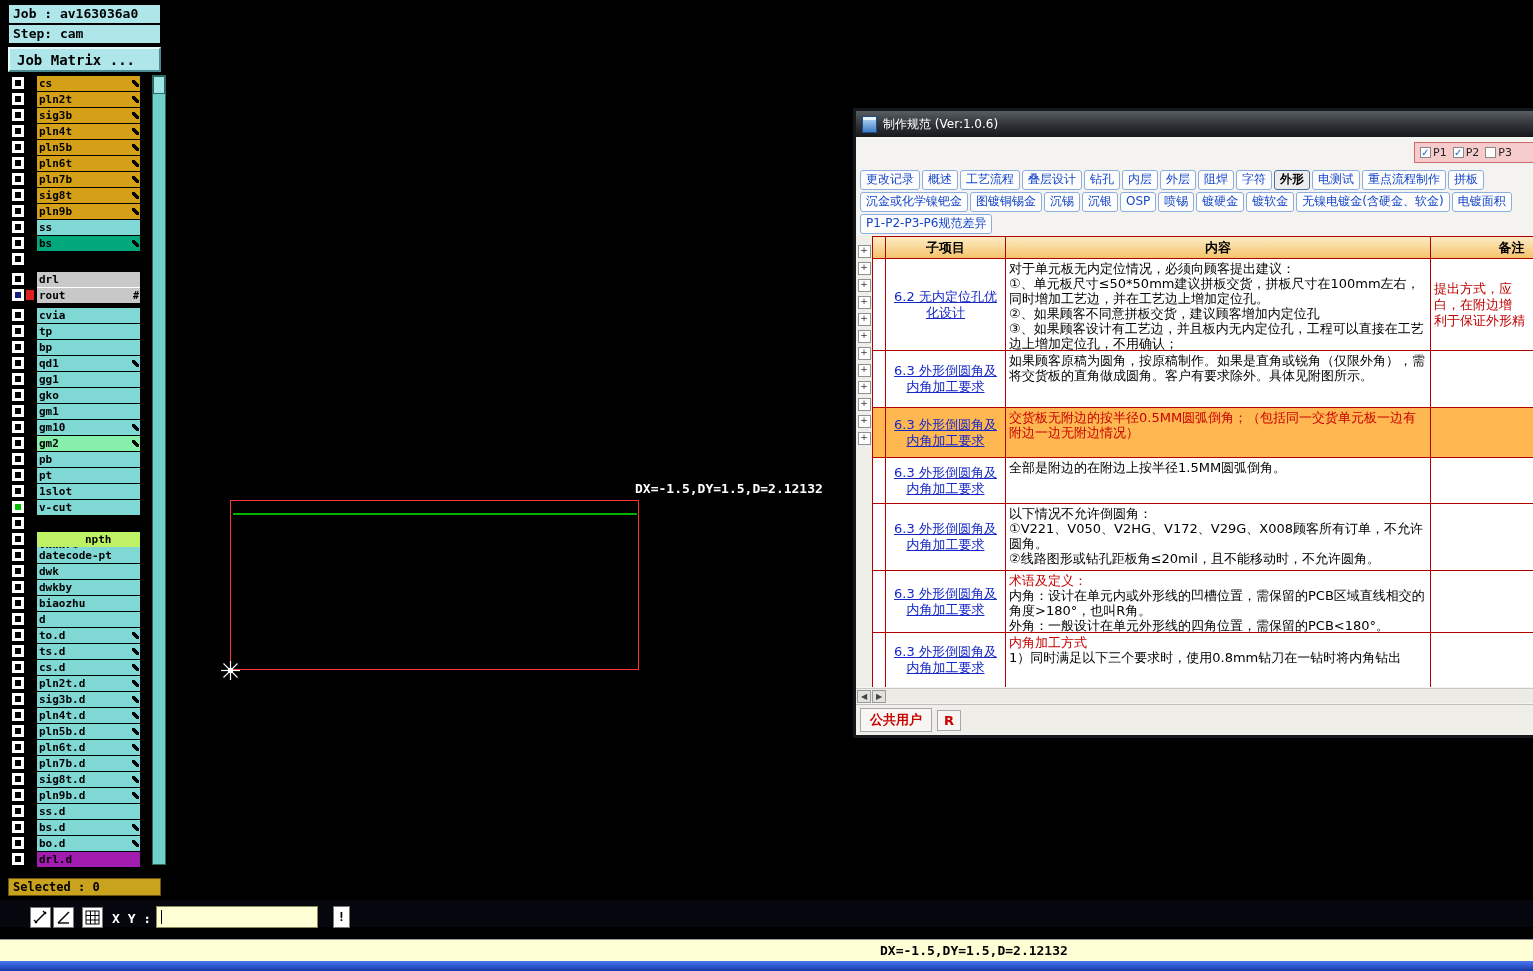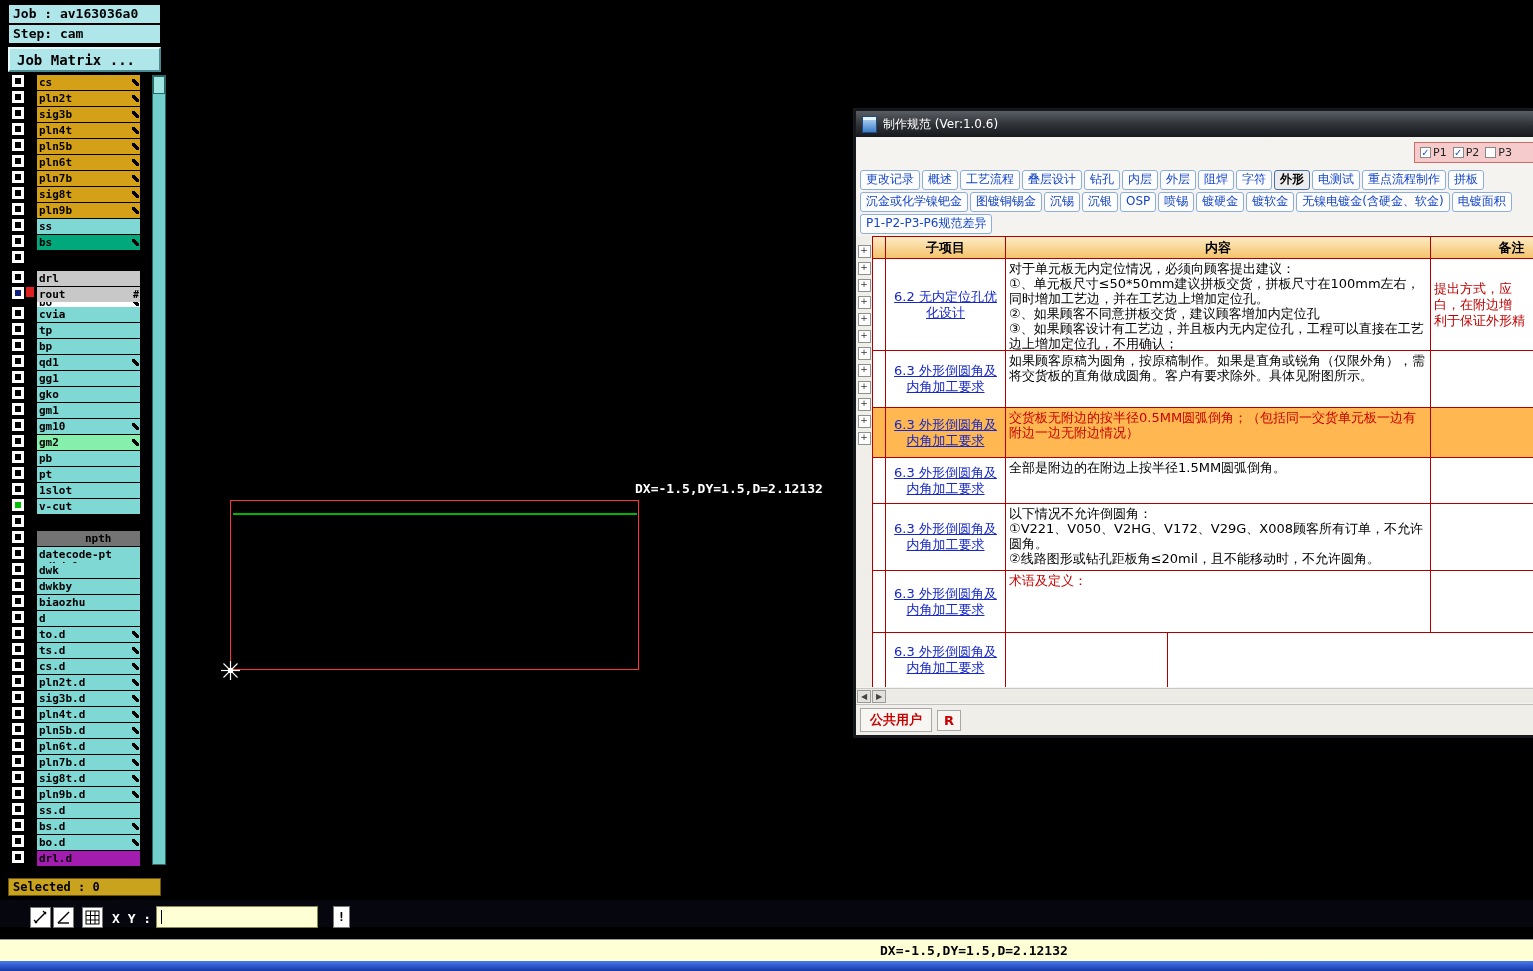--- a/index.html
+++ b/index.html
@@ -10,21 +10,21 @@
   .job-box{position:absolute;left:8px;width:153px;height:20px;background:#AEE6EA;border:1px solid #000;font-weight:bold;font-size:13px;line-height:18px;padding-left:4px;color:#000;box-sizing:border-box;}
   #job-box{top:4px;}
   #step-box{top:24px;}
   #job-matrix-btn{position:absolute;left:8px;top:47px;width:153px;height:25px;background:#AEE6EA;border-top:2px solid #E8FBFC;border-left:2px solid #E8FBFC;border-right:2px solid #4A8A90;border-bottom:2px solid #4A8A90;font-weight:bold;font-size:14px;color:#000;text-align:left;padding-left:7px;line-height:20px;font-family:inherit;box-sizing:border-box;}
 
   
   #layer-panel{position:absolute;left:8px;top:75px;width:158px;height:792px;background:#000;}
   #layer-list{position:absolute;left:0;top:0;width:142px;}
   #layer-scrollbar{position:absolute;right:0;top:0;width:14px;height:790px;background:#72CFCB;border:1px solid #2A6865;box-sizing:border-box;}
   #layer-scroll-thumb{position:absolute;left:0;top:0;width:12px;height:18px;background:#9FE6E2;border:1px solid #2A6865;box-sizing:border-box;}
-  .layer-row{display:flex;align-items:flex-start;height:16px;}
+  .layer-row{display:flex;align-items:center;height:16px;}
   .layer-row.gap-above{margin-top:4px;}
   .layer-cb{width:12px;height:12px;background:#FFF;margin-left:4px;display:flex;align-items:center;justify-content:center;flex:none;}
   .layer-cb-inner{width:6px;height:6px;background:#000;}
   .layer-chip{width:8px;height:10px;margin-left:2px;flex:none;visibility:hidden;}
   .layer-label{margin-left:3px;width:103px;height:15px;line-height:15px;font-size:11px;font-weight:bold;color:#000;padding:0 3px 0 2px;position:relative;overflow:hidden;white-space:nowrap;box-sizing:border-box;}
   .layer-marker-pencil{position:absolute;right:1px;top:4px;width:7px;height:7px;background:linear-gradient(45deg,transparent 35%,#000 35%,#000 65%,transparent 65%);}
   .layer-marker-hash{position:absolute;right:1px;top:0;font-size:10px;font-weight:bold;}
   #selected-bar{position:absolute;left:8px;top:878px;width:153px;height:18px;background:#C9A21E;border:1px solid #6B5510;font-size:12px;font-weight:bold;line-height:16px;padding-left:4px;color:#000;box-sizing:border-box;}
 
   
@@ -294,21 +294,21 @@
             <span class="layer-cb-inner"></span>
           </span>
     <span class="layer-chip"></span>
     <span class="layer-label" style="background: rgb(127, 216, 212); margin-top: 44px;"><span class="layer-name-text">ydkdr1</span></span>
   </div>
         <div class="layer-row">
     <span class="layer-cb">
             <span class="layer-cb-inner"></span>
           </span>
     <span class="layer-chip"></span>
-    <span class="layer-label" style="background: #737373; padding-left: 48px;"><span class="layer-name-text">npth</span></span>
+    <span class="layer-label" style="background: #bef264; padding-left: 48px;"><span class="layer-name-text">npth</span></span>
   </div>
         <div class="layer-row">
     <span class="layer-cb">
             <span class="layer-cb-inner"></span>
           </span>
     <span class="layer-chip"></span>
     <span class="layer-label" style="background: rgb(127, 216, 212);"><span class="layer-name-text">datecode-pt</span></span>
   </div>
         <div class="layer-row">
     <span class="layer-cb">
@@ -541,26 +541,29 @@
     <div class="gcell c-item">6.3 外形倒圆角及内角加工要求</div>
     <div class="gcell c-content"><span>以下情况不允许倒圆角：
 ①V221、V050、V2HG、V172、V29G、X008顾客所有订单，不允许圆角。
 ②线路图形或钻孔距板角≤20mil，且不能移动时，不允许圆角。</span></div>
     <div class="gcell c-remark"></div>
   </div>
               <div class="grid-row body-row" style="height: 62px;">
     <div class="gcell c-ind"></div>
     <div class="gcell c-item">6.3 外形倒圆角及内角加工要求</div>
     <div class="gcell c-content"><span class="seg-red">术语及定义：
-</span></div>
+</span><span>内角：设计在单元内或外形线的凹槽位置，需保留的PCB区域直线相交的角度&gt;180°，也叫R角。
+外角：一般设计在单元外形线的四角位置，需保留的PCB&lt;180°。</span></div>
     <div class="gcell c-remark"></div>
   </div>
               <div class="grid-row body-row" style="height: 55px;">
     <div class="gcell c-ind"></div>
     <div class="gcell c-item">6.3 外形倒圆角及内角加工要求</div>
+    <div class="gcell c-content"><span class="seg-red">内角加工方式
+</span><span>1）同时满足以下三个要求时，使用0.8mm钻刀在一钻时将内角钻出</span></div>
     <div class="gcell c-remark"></div>
   </div>
             </div>
         </div>
       </div>
       <div id="hscroll">
         <button class="hscroll-btn" id="hscroll-left">◀</button>
         <button class="hscroll-btn" id="hscroll-right">▶</button>
       </div>
       <div id="spec-footer">

